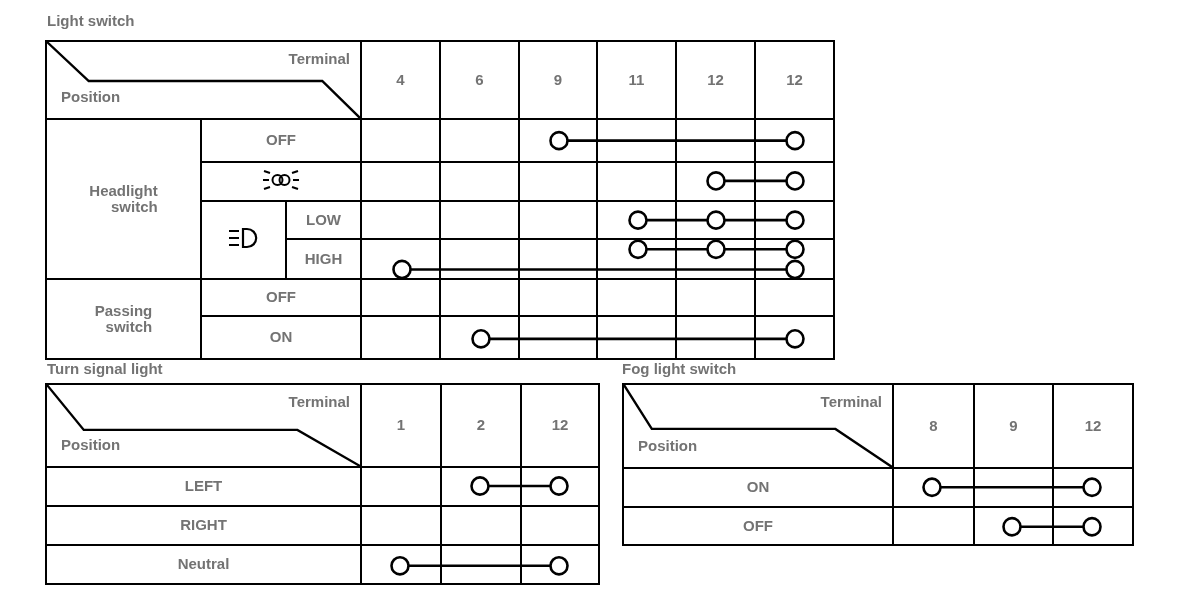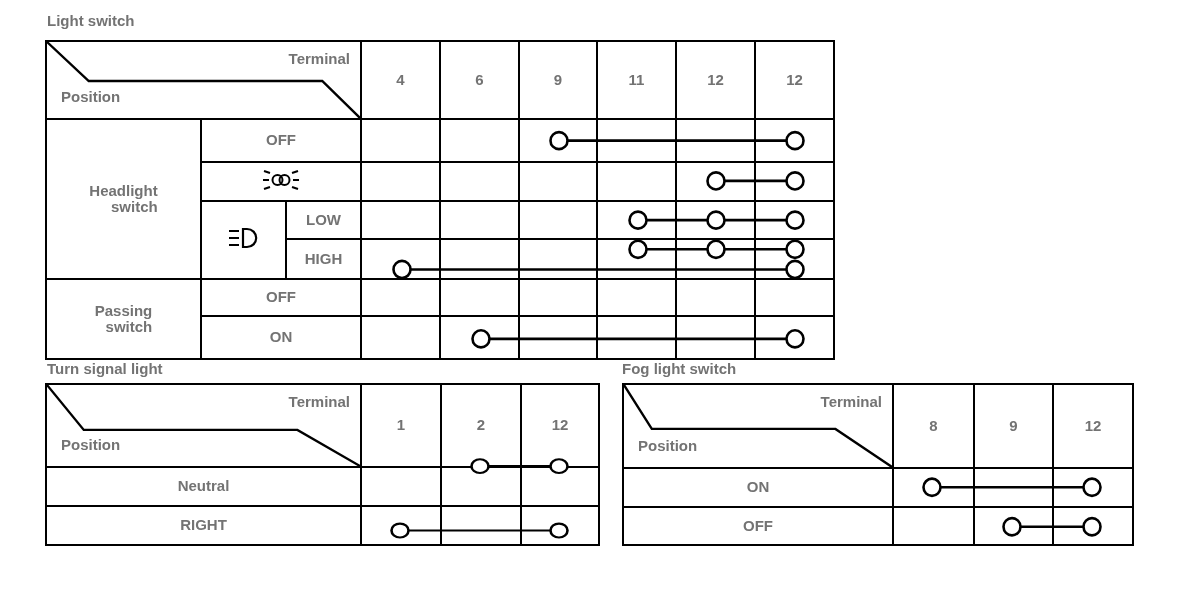--- a/index.html
+++ b/index.html
@@ -190,27 +190,33 @@
             <polyline class="diag" points="0,0 37,46 252,46 315,83"></polyline>
           </svg>
           <span class="lbl-terminal">Terminal</span>
           <span class="lbl-position">Position</span>
         </td>
         <td>1</td>
         <td>2</td>
         <td>12</td>
       </tr>
       <tr style="height:39px">
+        <td>LEFT</td>
+        <td></td>
+            <td></td>
+        <td></td>
+      </tr>
+      <tr style="height:39px">
+        <td>RIGHT</td>
+        <td></td>
+            <td></td>
+        <td></td>
+      </tr>
+      <tr style="height:39px">
         <td>Neutral</td>
-        <td></td>
-            <td></td>
-        <td></td>
-      </tr>
-      <tr style="height:39px">
-        <td>RIGHT</td>
         <td></td>
             <td></td>
         <td></td>
       </tr>
     </tbody>
       </table>
     <svg class="overlay" viewBox="0 0 555 200" preserveAspectRatio="none">
         <line x1="435" x2="514" y1="102" y2="102" class="conn-line"></line>
         <circle cx="435" cy="102" r="8.5" class="conn-circle"></circle>
         <circle cx="514" cy="102" r="8.5" class="conn-circle"></circle>

